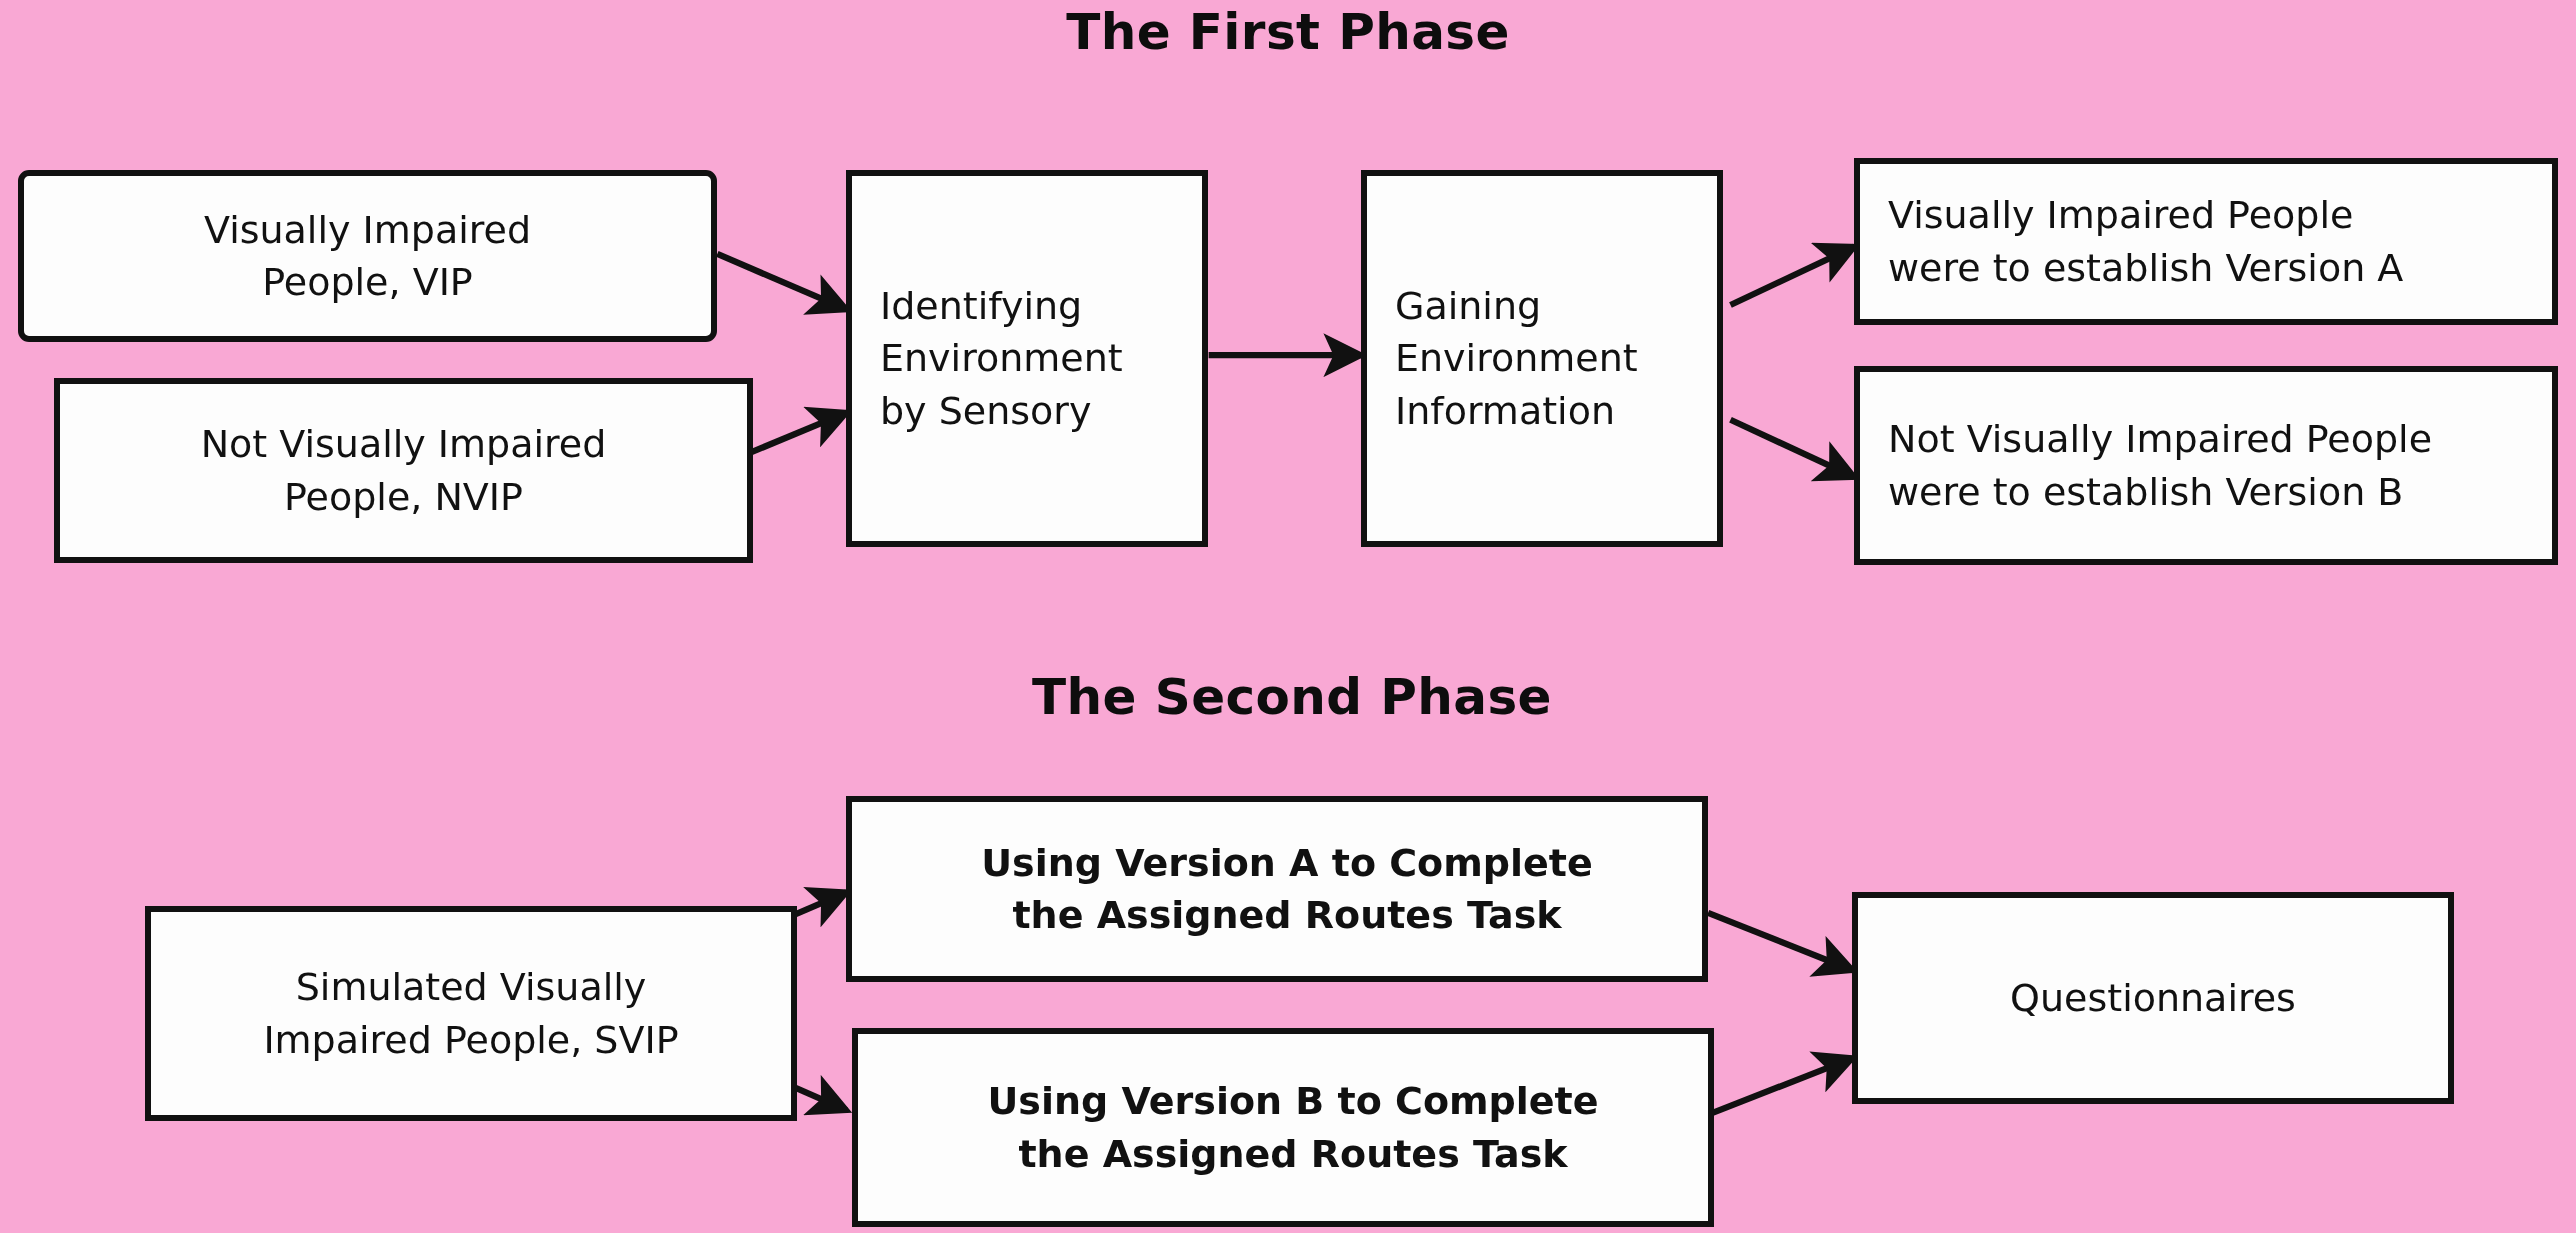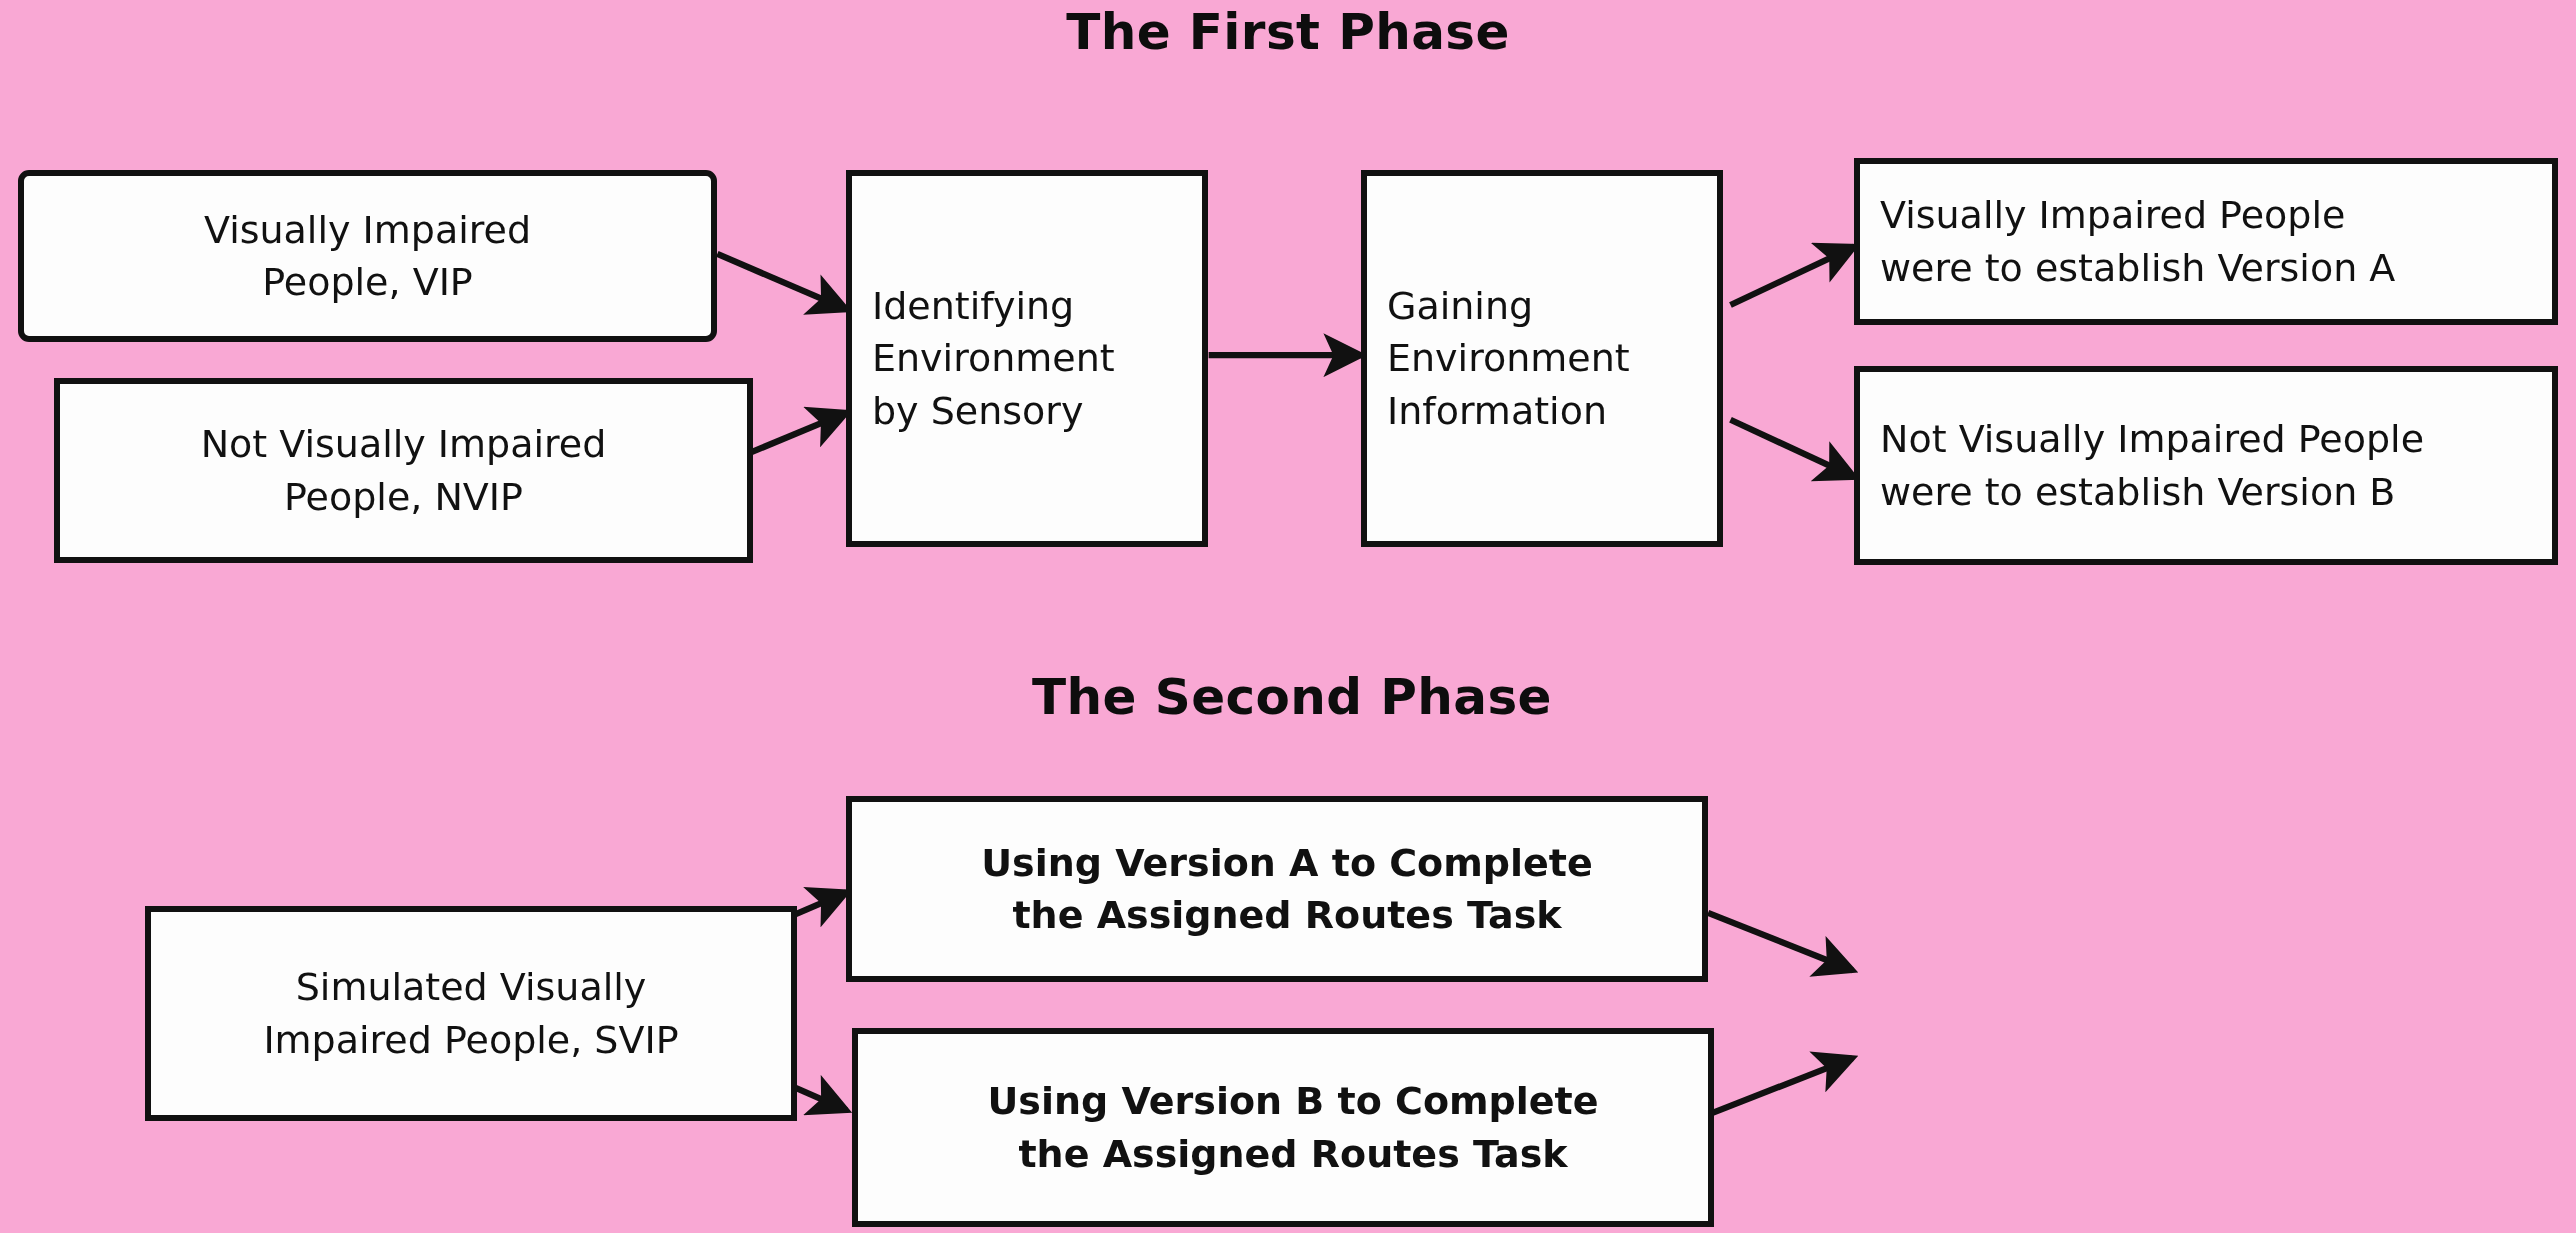--- a/index.html
+++ b/index.html
@@ -37,21 +37,21 @@
     color: #111111;
     font-size: 38px;
     line-height: 1.38;
   }
   .node .node-text {
     width: 100%;
     display: block;
     white-space: pre-line;
   }
   .node.center-text .node-text { text-align: center; padding: 0 16px; }
-  .node.left-text  .node-text { text-align: left;   padding: 0 20px; }
+  .node.left-text  .node-text { text-align: left;   padding: 0 28px; }
 
   .node.bold-text { font-weight: bold; padding-left: 20px; }
 
   
   #edges {
     position: absolute;
     left: 0; top: 0;
     width: 2576px;
     height: 1234px;
     pointer-events: none;
@@ -126,15 +126,18 @@
   <div class="node center-text bold-text" style="left:846px; top:796px; width:862px; height:186px;">
     <span class="node-text">Using Version A to Complete
 the Assigned Routes Task</span>
   </div>
 
   <div class="node center-text bold-text" style="left:852px; top:1028px; width:862px; height:199px;">
     <span class="node-text">Using Version B to Complete
 the Assigned Routes Task</span>
   </div>
 
+  <div class="node center-text" style="left:1852px; top:892px; width:602px; height:212px;">
+    <span class="node-text">Questionnaires</span>
+  </div>
 
 </div>
 
 
 </body></html>

